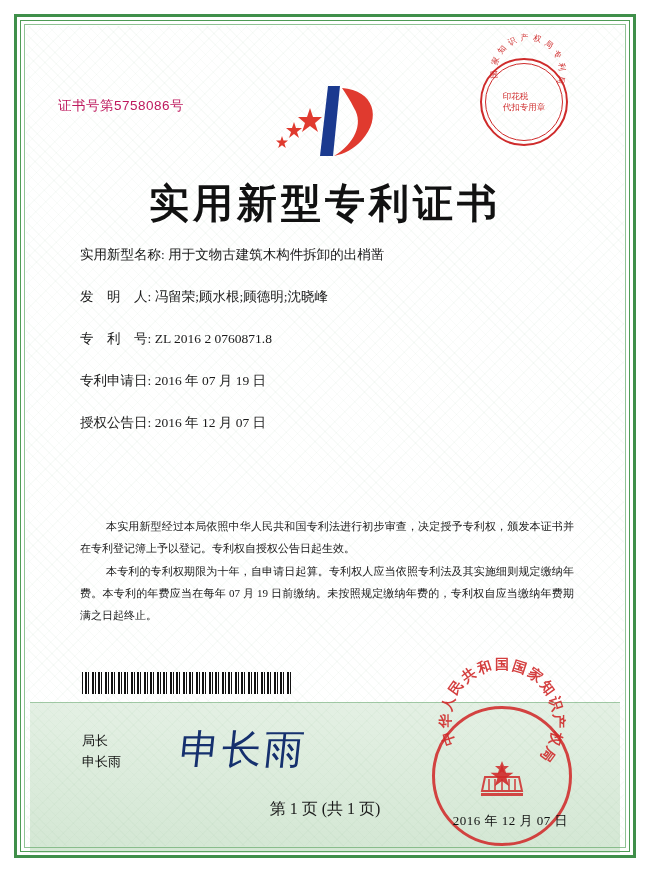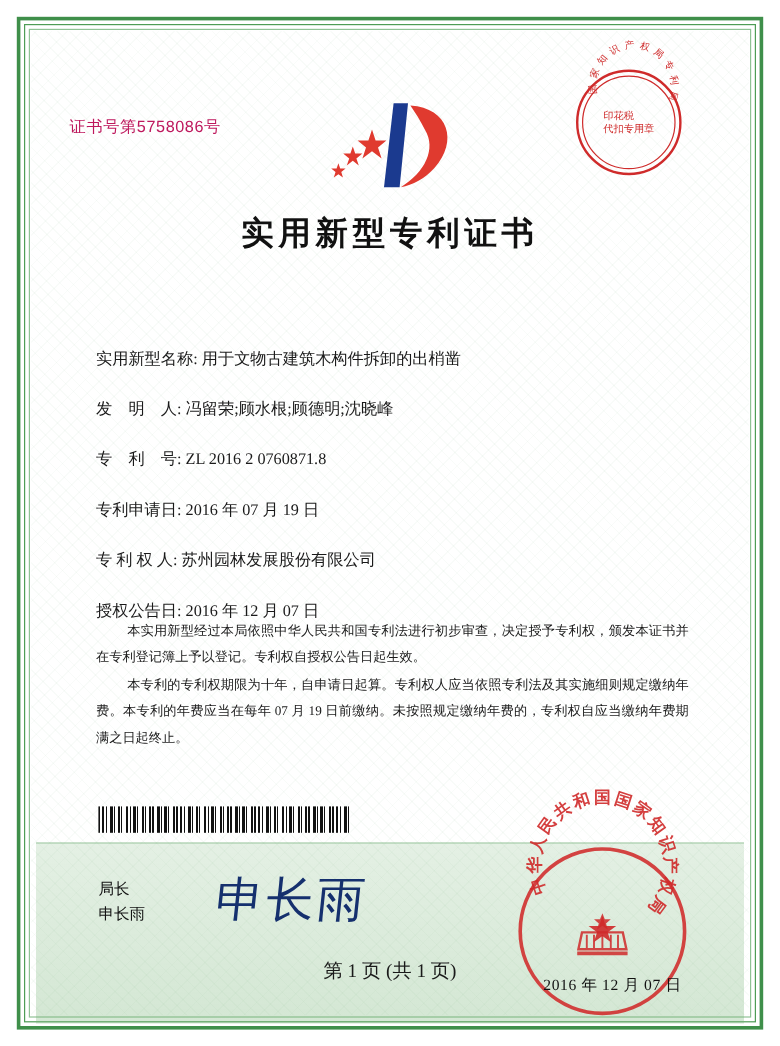--- a/index.html
+++ b/index.html
@@ -130,33 +130,32 @@
     line-height: 11px;
     white-space: nowrap;
   }
 
   .title {
     position: absolute;
     left: 0;
     right: 0;
     top: 146px;
     text-align: center;
-    font-size: 27px;
+    font-size: 40px;
     font-weight: bold;
     letter-spacing: 4px;
     color: #111111;
     font-family: "Liberation Serif", serif;
   }
 
   .fields {
     position: absolute;
     left: 50px;
     right: 24px;
     top: 215px;
-    margin-top: 44px;
   }
   .field-row {
     margin-bottom: 22px;
     font-size: 13.5px;
     color: #1a1a1a;
     line-height: 20px;
   }
   .field-label {
     display: inline-block;
     font-family: "Liberation Serif", serif;
@@ -347,24 +346,20 @@
         <span class="field-label">发　明　人:</span>
         <span class="field-value">冯留荣;顾水根;顾德明;沈晓峰</span>
       </div>
       <div class="field-row">
         <span class="field-label">专　利　号:</span>
         <span class="field-value">ZL 2016 2 0760871.8</span>
       </div>
       <div class="field-row">
         <span class="field-label">专利申请日:</span>
         <span class="field-value">2016 年 07 月 19 日</span>
-      </div>
-      <div class="field-row">
-        <span class="field-label">专 利 权 人:</span>
-        <span class="field-value">苏州园林发展股份有限公司</span>
       </div>
       <div class="field-row">
         <span class="field-label">授权公告日:</span>
         <span class="field-value">2016 年 12 月 07 日</span>
       </div>
     </div>
 
     <div class="body-text">
       <p>本实用新型经过本局依照中华人民共和国专利法进行初步审查，决定授予专利权，颁发本证书并在专利登记簿上予以登记。专利权自授权公告日起生效。</p>
       <p>本专利的专利权期限为十年，自申请日起算。专利权人应当依照专利法及其实施细则规定缴纳年费。本专利的年费应当在每年 07 月 19 日前缴纳。未按照规定缴纳年费的，专利权自应当缴纳年费期满之日起终止。</p>

